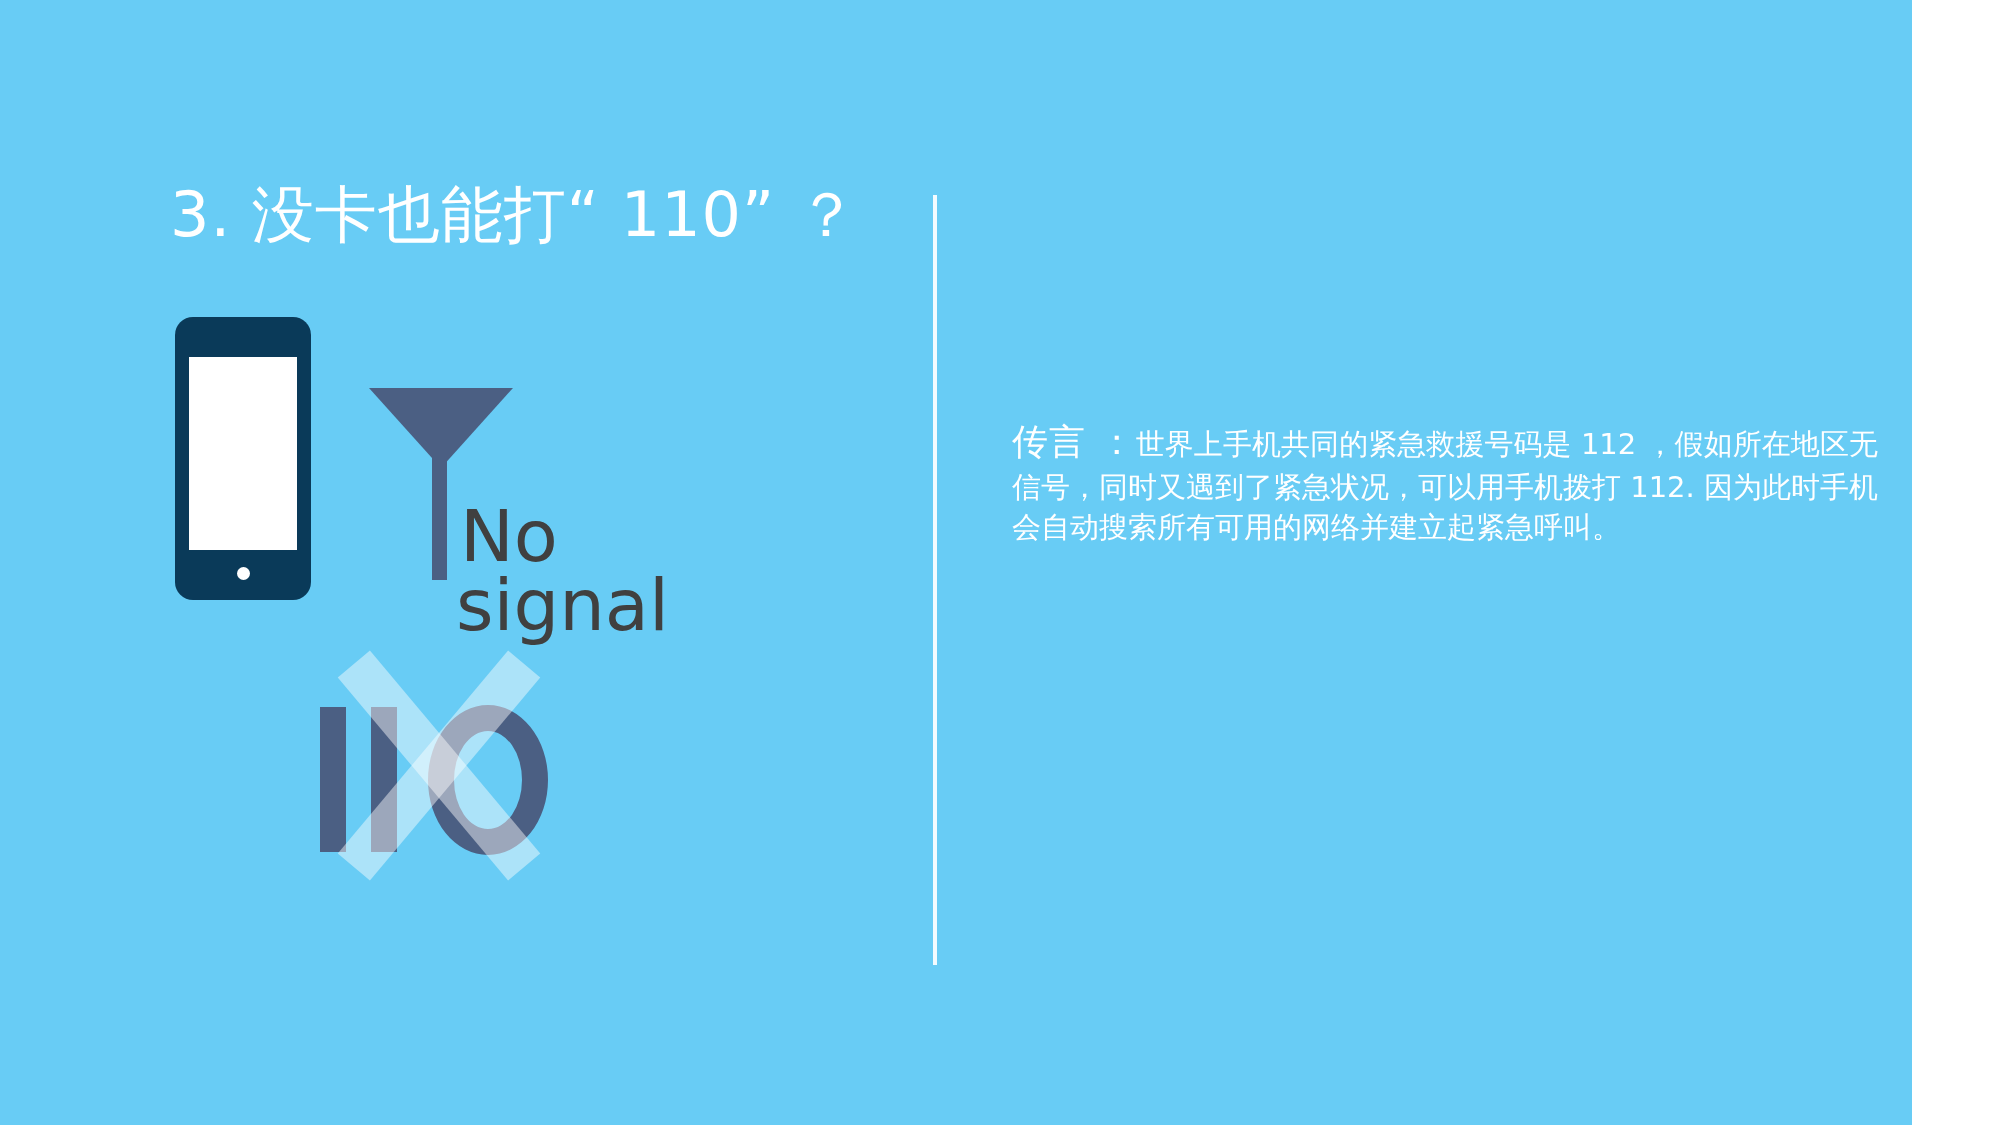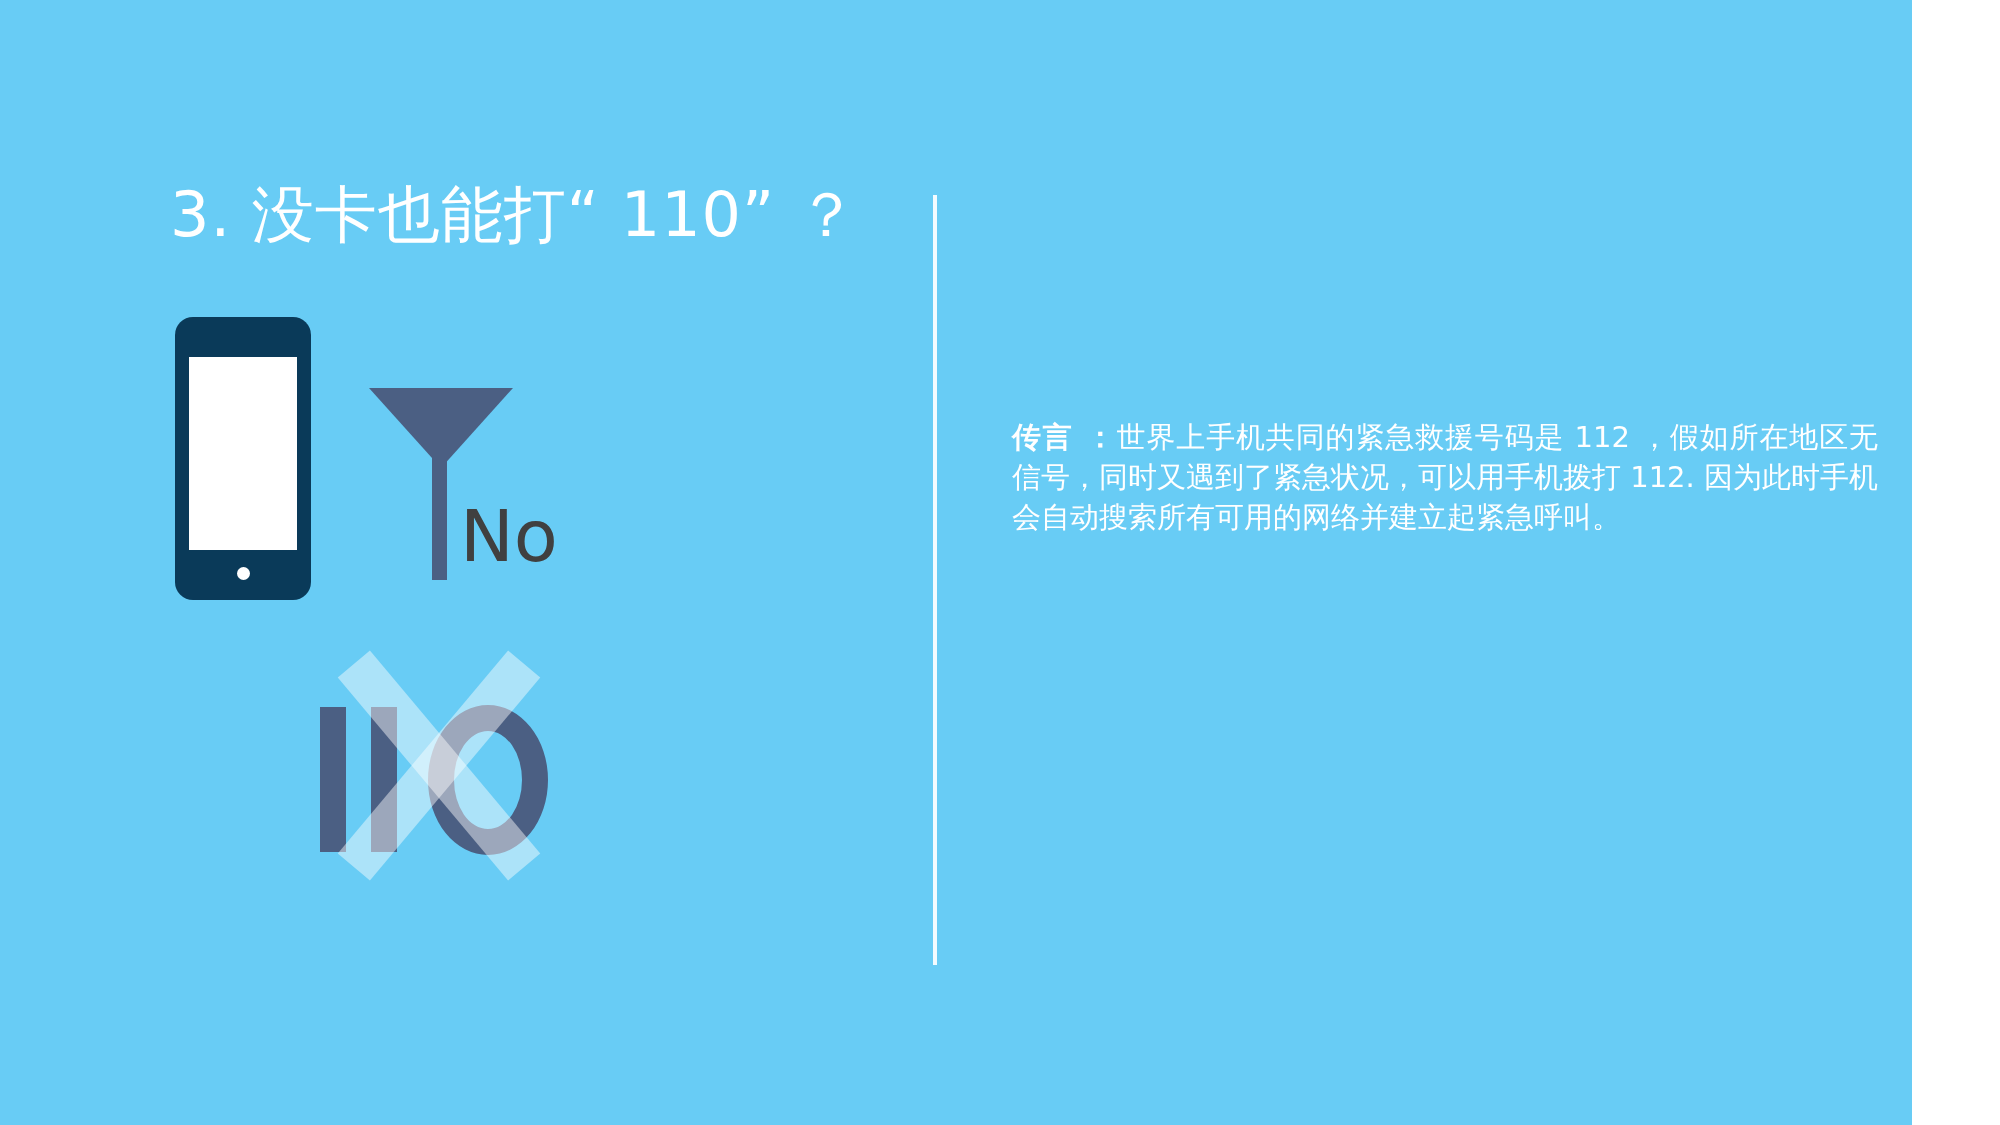--- a/index.html
+++ b/index.html
@@ -151,22 +151,22 @@
   }
   .para {
     color: #ffffff;
     font-size: 29px;
     line-height: 1.38;
     text-align: justify;
     font-family: "DejaVu Sans", "Liberation Sans", sans-serif;
   }
   .para + .para { margin-top: 42px; }
   .para-label {
-    font-size: 29px;
-    font-weight: bold;
+    font-size: 36px;
+    font-weight: normal;
     letter-spacing: 1px;
   }
   .para-body { font-size: 29px; }
 </style>
 </head>
 <body>
 
 <div id="slide">
 
   <h1 id="title">3. 没卡也能打“ 110” ？</h1>
@@ -178,20 +178,21 @@
     <div id="phone">
       <div id="phone-screen"></div>
       <div id="phone-home"></div>
     </div>
 
     <div id="antenna-cone"></div>
     <div id="antenna-stem"></div>
 
     <div id="nosignal">
       <span class="ns-line-1">No</span>
+      <span class="ns-line-2">signal</span>
     </div>
 
     <div id="mark">
       <div class="mark-bar" id="mark-bar-1"></div>
       <div class="mark-bar" id="mark-bar-2"></div>
       <div id="mark-ring"></div>
       <div class="mark-slash" id="mark-slash-1"></div>
       <div class="mark-slash" id="mark-slash-2"></div>
     </div>
 

